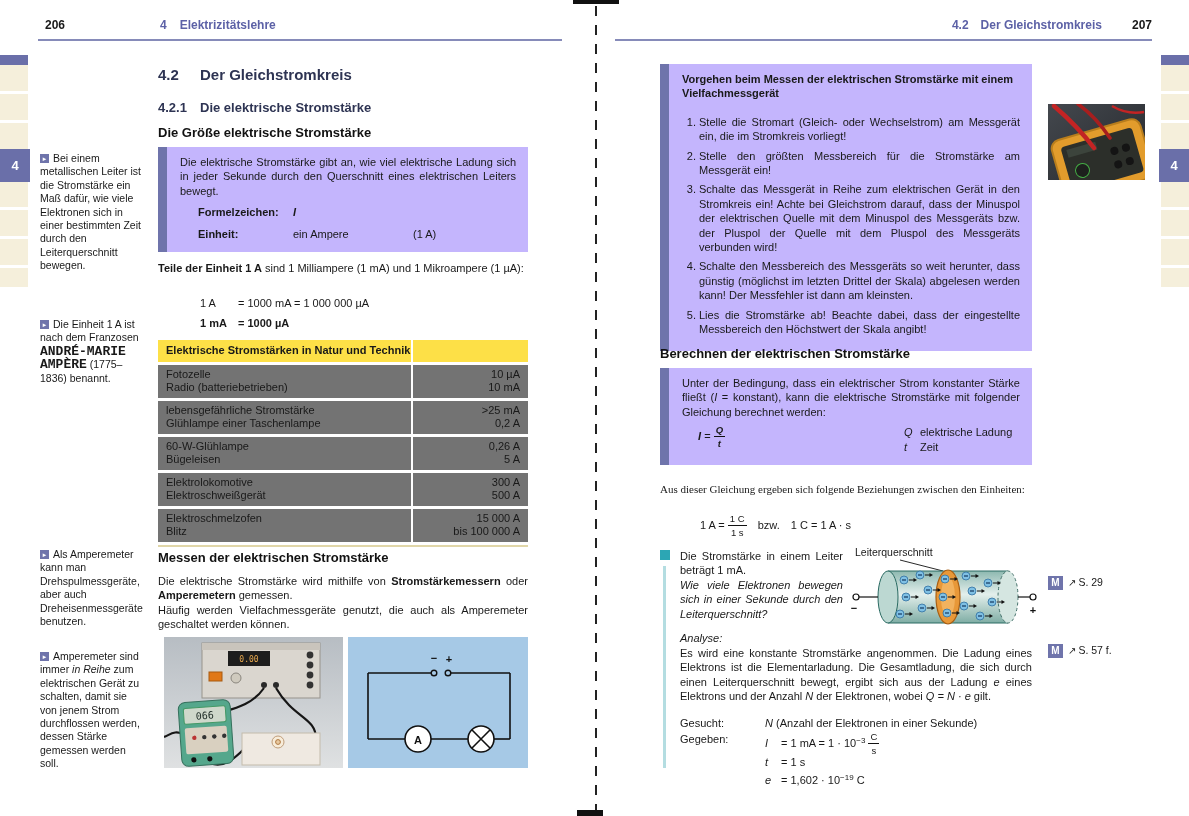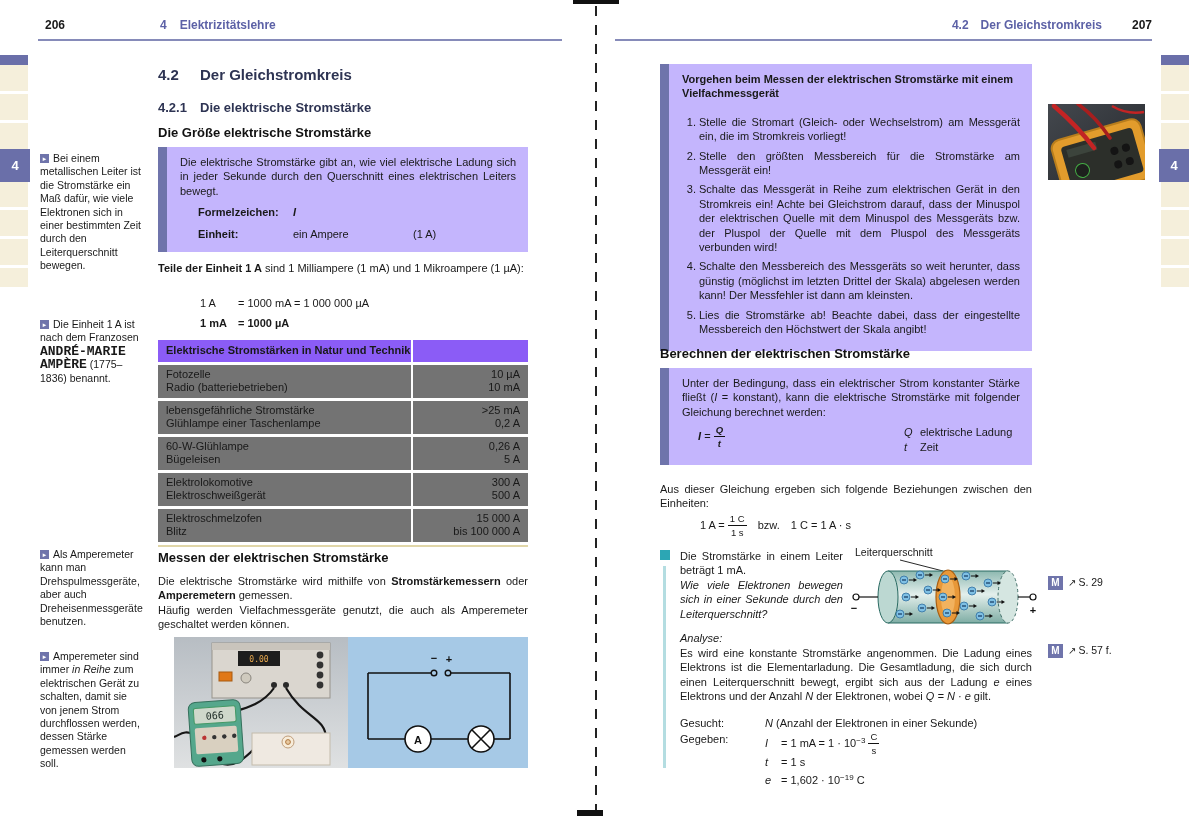--- a/index.html
+++ b/index.html
@@ -22,21 +22,21 @@
   .h3 { font-size:13px; font-weight:bold; color:#111; }
   .infobox { display:flex; }
   .infobox .bar { width:9px; background:#6f74ab; }
   .infobox .content { flex:1; background:#c4b5fd; padding:8px 12px 9px 13px; }
   .defrow { display:flex; padding-left:18px; margin-top:7px; }
   .defrow .lbl { width:95px; font-weight:bold; }
   .defrow .val { width:120px; }
   .eqline { display:flex; font-size:11px; line-height:15px; }
   .eqline .sym { width:38px; }
   .ntable { font-size:11px; line-height:13.5px; }
-  .ntable .thead { display:flex; background:#8b5cf6; }
+  .ntable .thead { display:flex; background:#fde047; }
   .ntable .thead .tcol-l { font-weight:bold; padding:4px 0 4px 8px; width:253px; }
   .ntable .thead .tcol-r { flex:1; border-left:2px solid #fff; }
   .trow { display:flex; background:#737373; margin-top:3px; }
   .trow .tcol-l { width:253px; padding:3px 0 3px 8px; }
   .trow .tcol-r { flex:1; text-align:right; padding:3px 8px 3px 0; border-left:2px solid #fff; }
   .tbottom { height:2px; background:#e0d6a8; margin-top:3px; }
   .steps { margin:14px 0 0 0; padding-left:17px; }
   .steps li { margin-bottom:5px; text-align:justify; }
   .frac { display:inline-block; vertical-align:-7px; text-align:center; line-height:1; }
   .frac .fn { display:block; font-size:9.5px; border-bottom:1px solid #111; padding:0 2px 1.5px; }
@@ -175,21 +175,21 @@
 </div>
 
 <div class="abs h3" style="left:158px;top:550px;">Messen der elektrischen Stromstärke</div>
 <div class="abs body-text just" style="left:158px;top:574px;width:370px;">
   <div>
     <span>Die elektrische Stromstärke wird mithilfe von </span><span class="b">Stromstärkemessern</span><span> oder </span><span class="b">Amperemetern</span><span> gemessen.</span>
   </div>
   <div>Häufig werden Vielfachmessgeräte genutzt, die auch als Amperemeter geschaltet werden können.</div>
 </div>
 
-<div class="abs" style="left:174px;top:637px;width:179px;height:131px;">
+<div class="abs" style="left:164px;top:637px;width:179px;height:131px;">
   <svg width="179" height="131" viewBox="0 0 179 131">
     <defs>
       <linearGradient id="pbg" x1="0" y1="0" x2="0" y2="1">
         <stop offset="0" stop-color="#b7bdc3"></stop>
           <stop offset="1" stop-color="#dfe1e2"></stop>
       </linearGradient>
     </defs>
     <rect x="0" y="0" width="179" height="131" fill="url(#pbg)"></rect>
 
     <rect x="38" y="6" width="118" height="55" fill="#dad6cf" stroke="#97938c"></rect>
@@ -328,21 +328,21 @@
         <span class="frac i b"><span class="fn">Q</span><span class="fd">t</span></span>
       </div>
       <div>
         <div><span class="gsym">Q</span><span>elektrische Ladung</span></div>
         <div><span class="gsym">t</span><span class="b" style="font-weight:normal;">Zeit</span></div>
       </div>
     </div>
   </div>
 </div>
 
-<div class="abs body-text just" style="left:660px;top:482px;width:372px;">Aus dieser Gleichung ergeben sich folgende Beziehungen zwischen den Einheiten:</div>
+<div class="abs body-text just" style="left:660px;top:482px;width:372px;font-family:Liberation Serif, serif;">Aus dieser Gleichung ergeben sich folgende Beziehungen zwischen den Einheiten:</div>
 <div class="abs body-text" style="left:700px;top:514px;">
   <span>1 A =</span>
   <span class="frac"><span class="fn">1 C</span><span class="fd">1 s</span></span>
   <span style="margin:0 8px;">bzw.</span>
   <span>1 C = 1 A · s</span>
 </div>
 
 <div class="abs" style="left:660px;top:550px;width:10px;height:10px;background:#2ca6b4;"></div>
 <div class="abs teal-line" style="left:663px;top:566px;height:202px;"></div>
 

